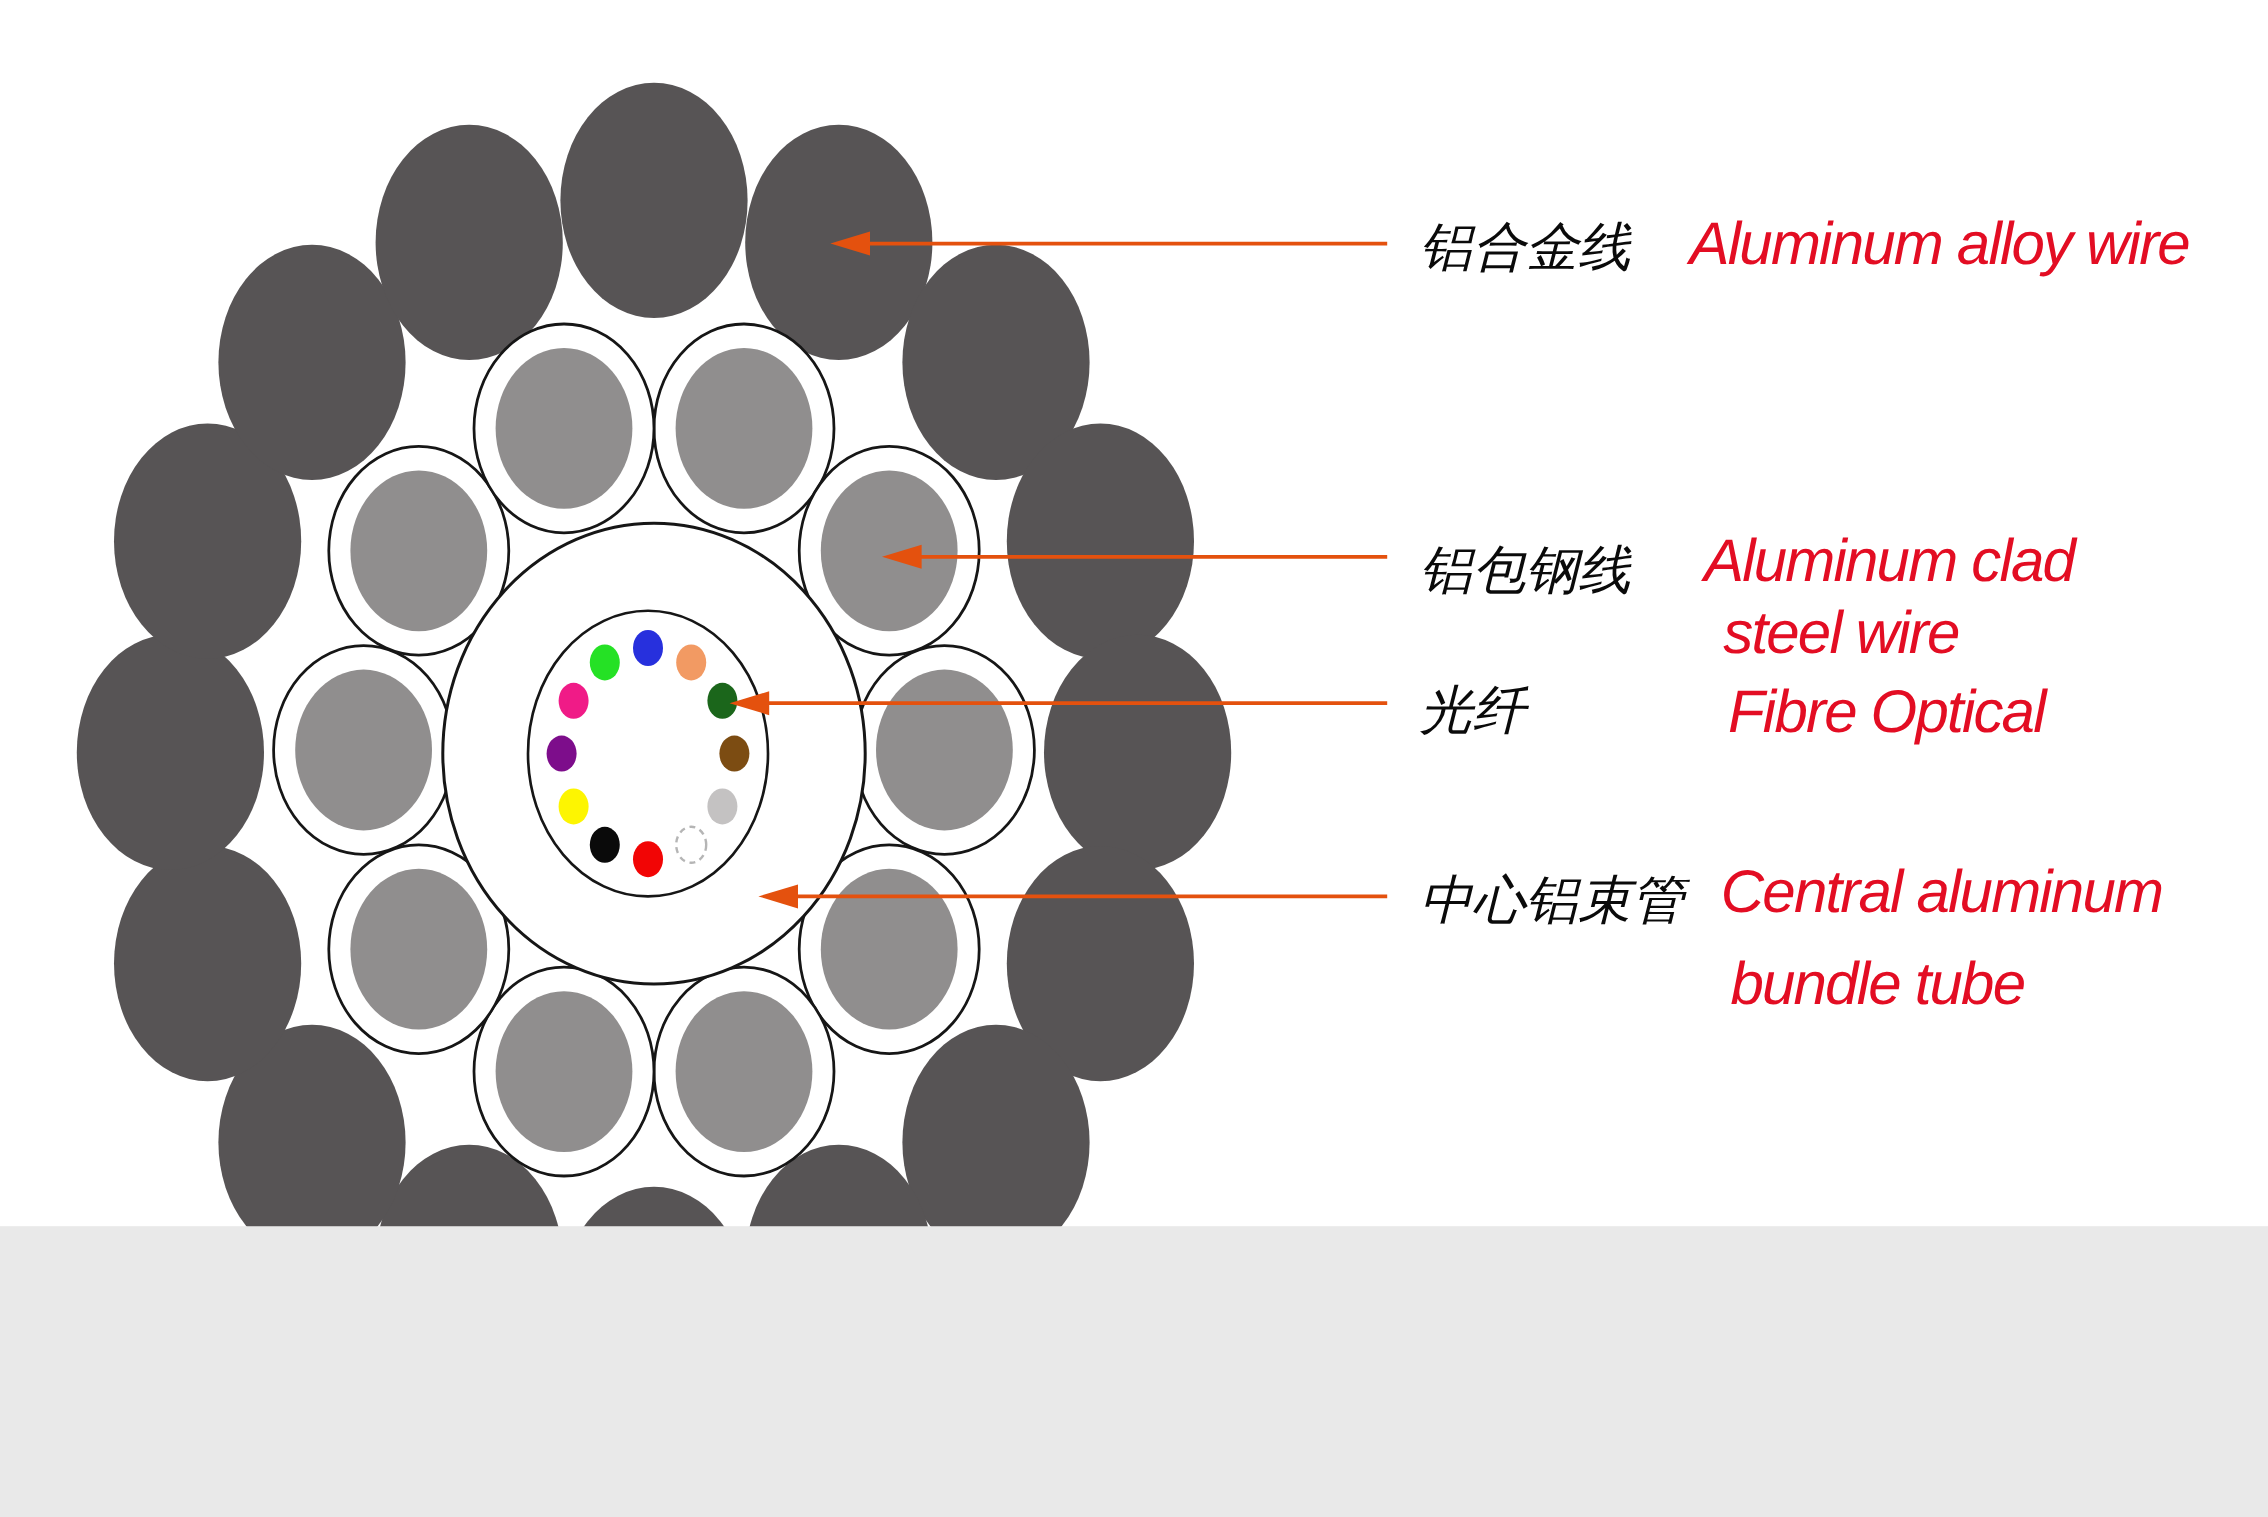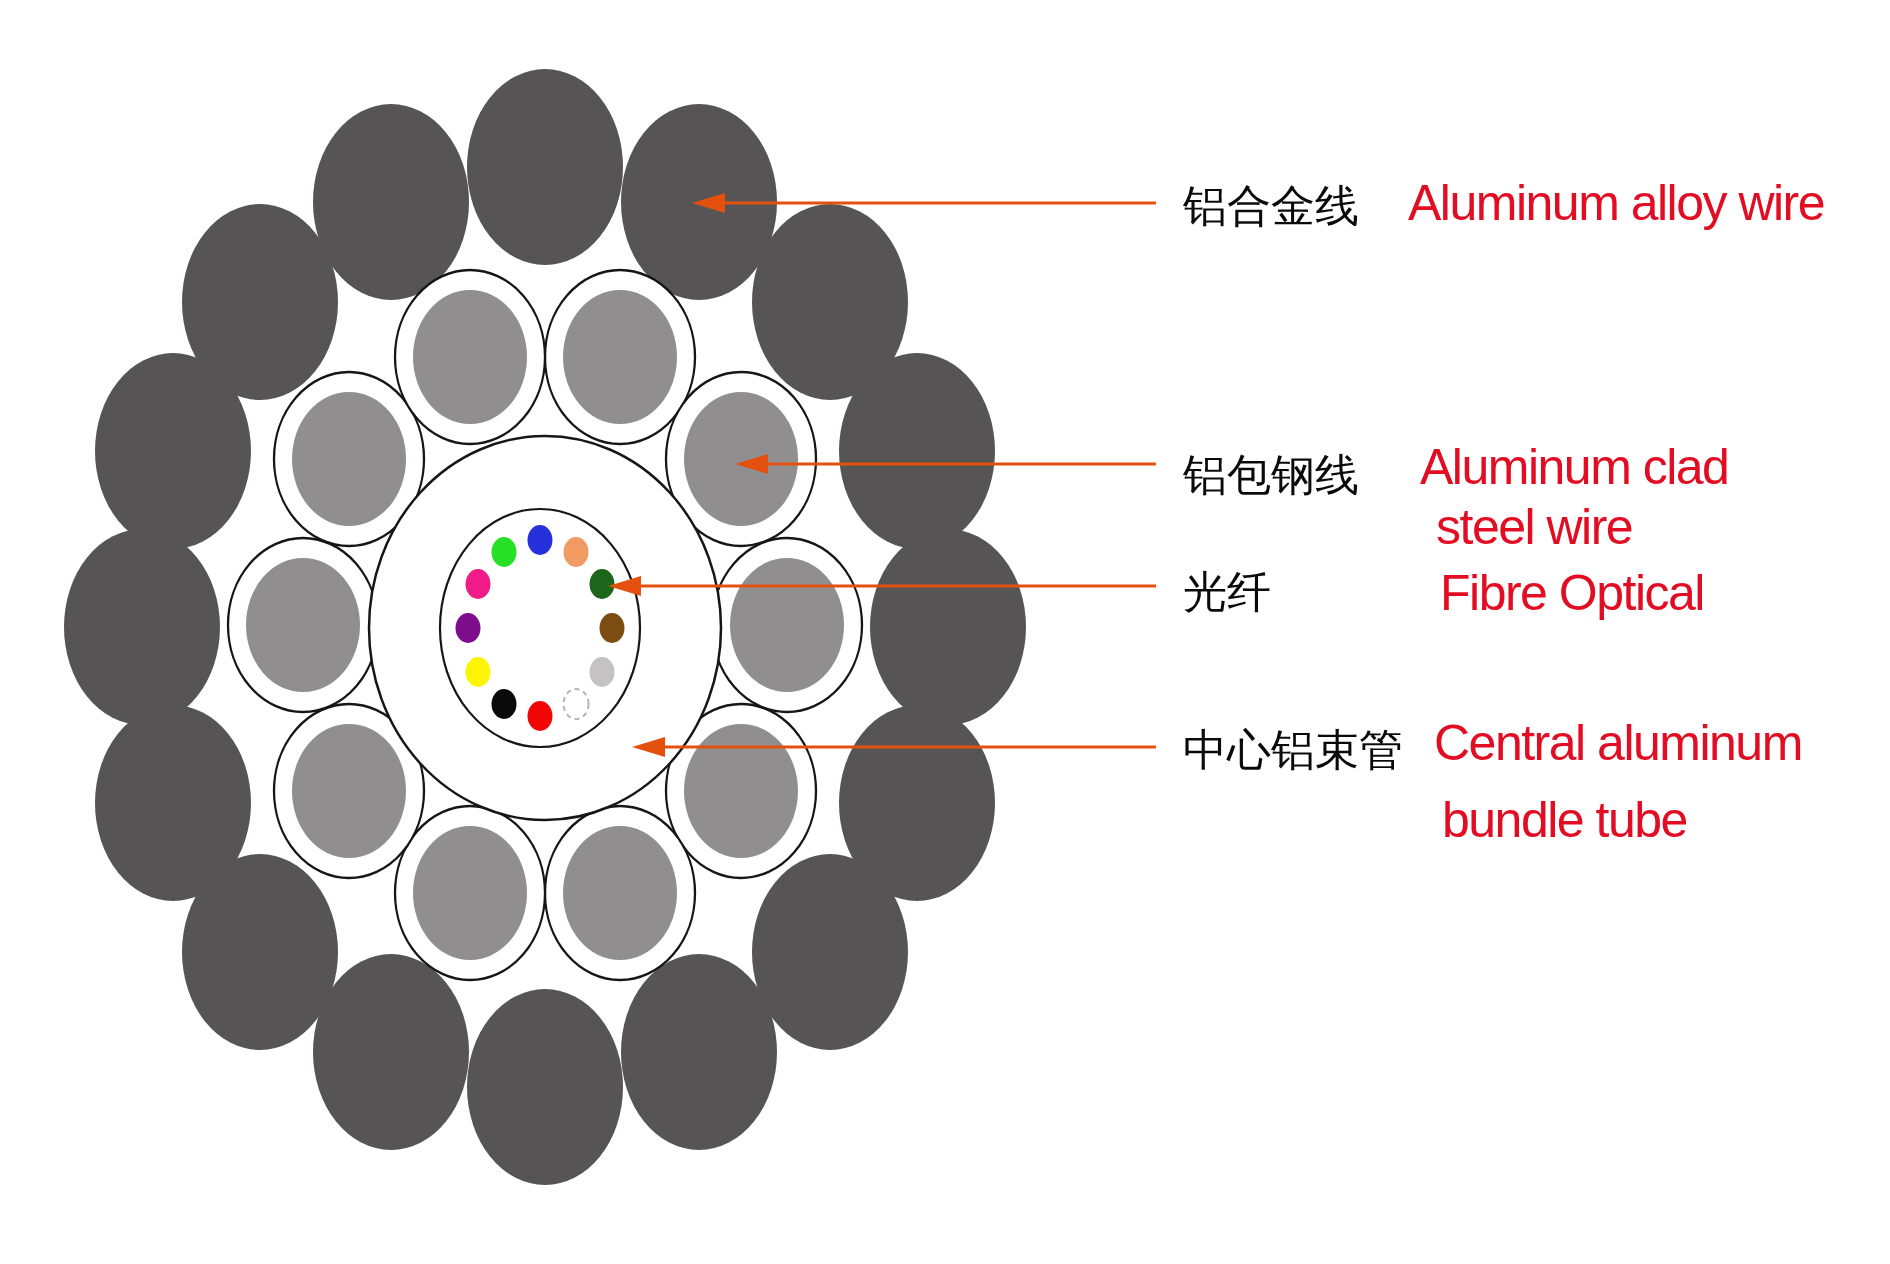--- a/index.html
+++ b/index.html
@@ -1,23 +1,24 @@
 <!DOCTYPE html>
 <html style="--c-bg: #ffffff; --c-outer_wire: #575455; --c-clad_gray: #908e8e; --c-outline: #161616; --c-arrow: #e4510e; --c-label_cn: #0a0a0a; --c-label_en: #e30d23; --c-white_dot_stroke: #b5b5b5;"><head>
 <meta charset="utf-8">
 <style>
   html, body { margin: 0; padding: 0; }
   body { background: #e9e9e9; }
   .page {
     position: relative;
     width: 1890px;
-    height: 1264px;
+    height: 1022px;
     background: var(--c-bg, #ffffff);
     overflow: hidden;
     font-family: "Liberation Sans", "DejaVu Sans", sans-serif;
+    font-style: italic;
   }
   svg { display: block; }
 
   .outer-wire   { fill: var(--c-outer_wire, #575455); }
   .clad-outline { fill: #ffffff; stroke: var(--c-outline, #161616); stroke-width: 2.3; }
   .clad-core    { fill: var(--c-clad_gray, #908e8e); }
   .tube         { fill: #ffffff; stroke: var(--c-outline, #161616); stroke-width: 2.5; }
   .fiber-ring   { fill: #ffffff; stroke: var(--c-outline, #161616); stroke-width: 2.2; }
   .fiber-dot    { stroke: none; }
   .fiber-dot.white-dot { stroke: var(--c-white_dot_stroke, #b5b5b5); stroke-width: 2; stroke-dasharray: 5 4; }

